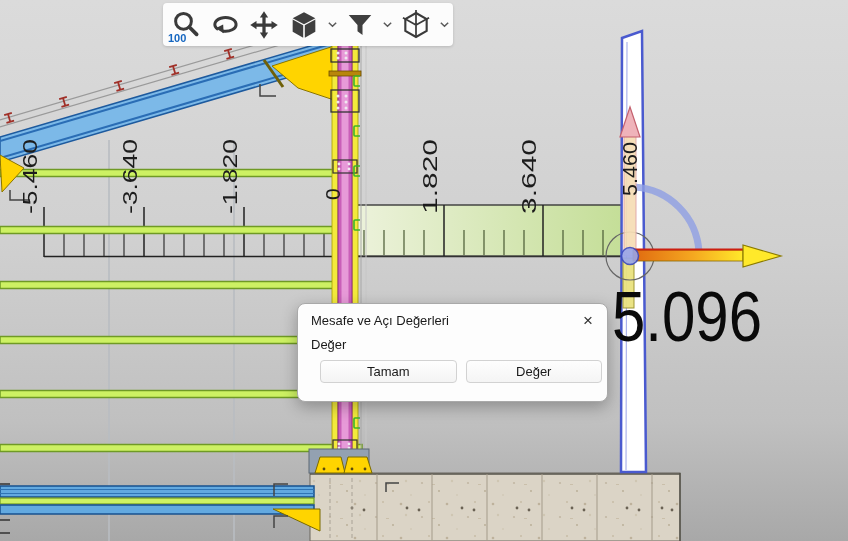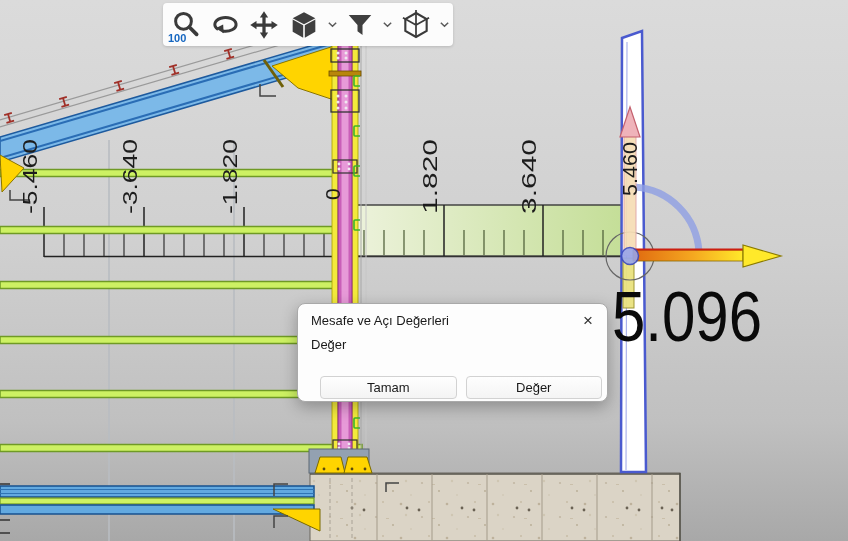--- a/index.html
+++ b/index.html
@@ -24,21 +24,21 @@
     box-shadow:0 5px 16px rgba(0,0,0,.28);}
   .dlg-header{display:flex;align-items:center;justify-content:space-between;
     padding:9px 12px 4px 13px;}
   .dlg-title{font-size:13px;color:#1a1a1a;}
   .dlg-close{font-size:17px;line-height:14px;color:#333;cursor:pointer;padding:0 2px;}
   .dlg-row{display:flex;align-items:center;padding:5px 5px 0 13px;}
   .dlg-row label{font-size:13px;color:#1a1a1a;margin-right:7px;}
   .dlg-input{flex:1;height:23px;font-size:13px;color:#3d3d3d;padding:1px 5px;
     background:#fff;border:1px solid #999;border-bottom:2px solid #0067c0;
     border-radius:4px 4px 0 0;outline:none;}
-  .dlg-buttons{display:flex;gap:9px;padding:8px 5px 0 22px;margin-top:16px;}
+  .dlg-buttons{display:flex;gap:9px;padding:8px 5px 0 22px;}
   .dlg-buttons button{flex:1;height:23px;font-size:13px;color:#1a1a1a;
     background:linear-gradient(#fefefe,#f4f4f4);border:1px solid #d2d2d2;
     border-radius:4px;cursor:pointer;}
 </style>
 </head>
 <body>
 
 <div id="stage">
 
 <svg id="scene" width="848" height="541" viewBox="0 0 848 541">

